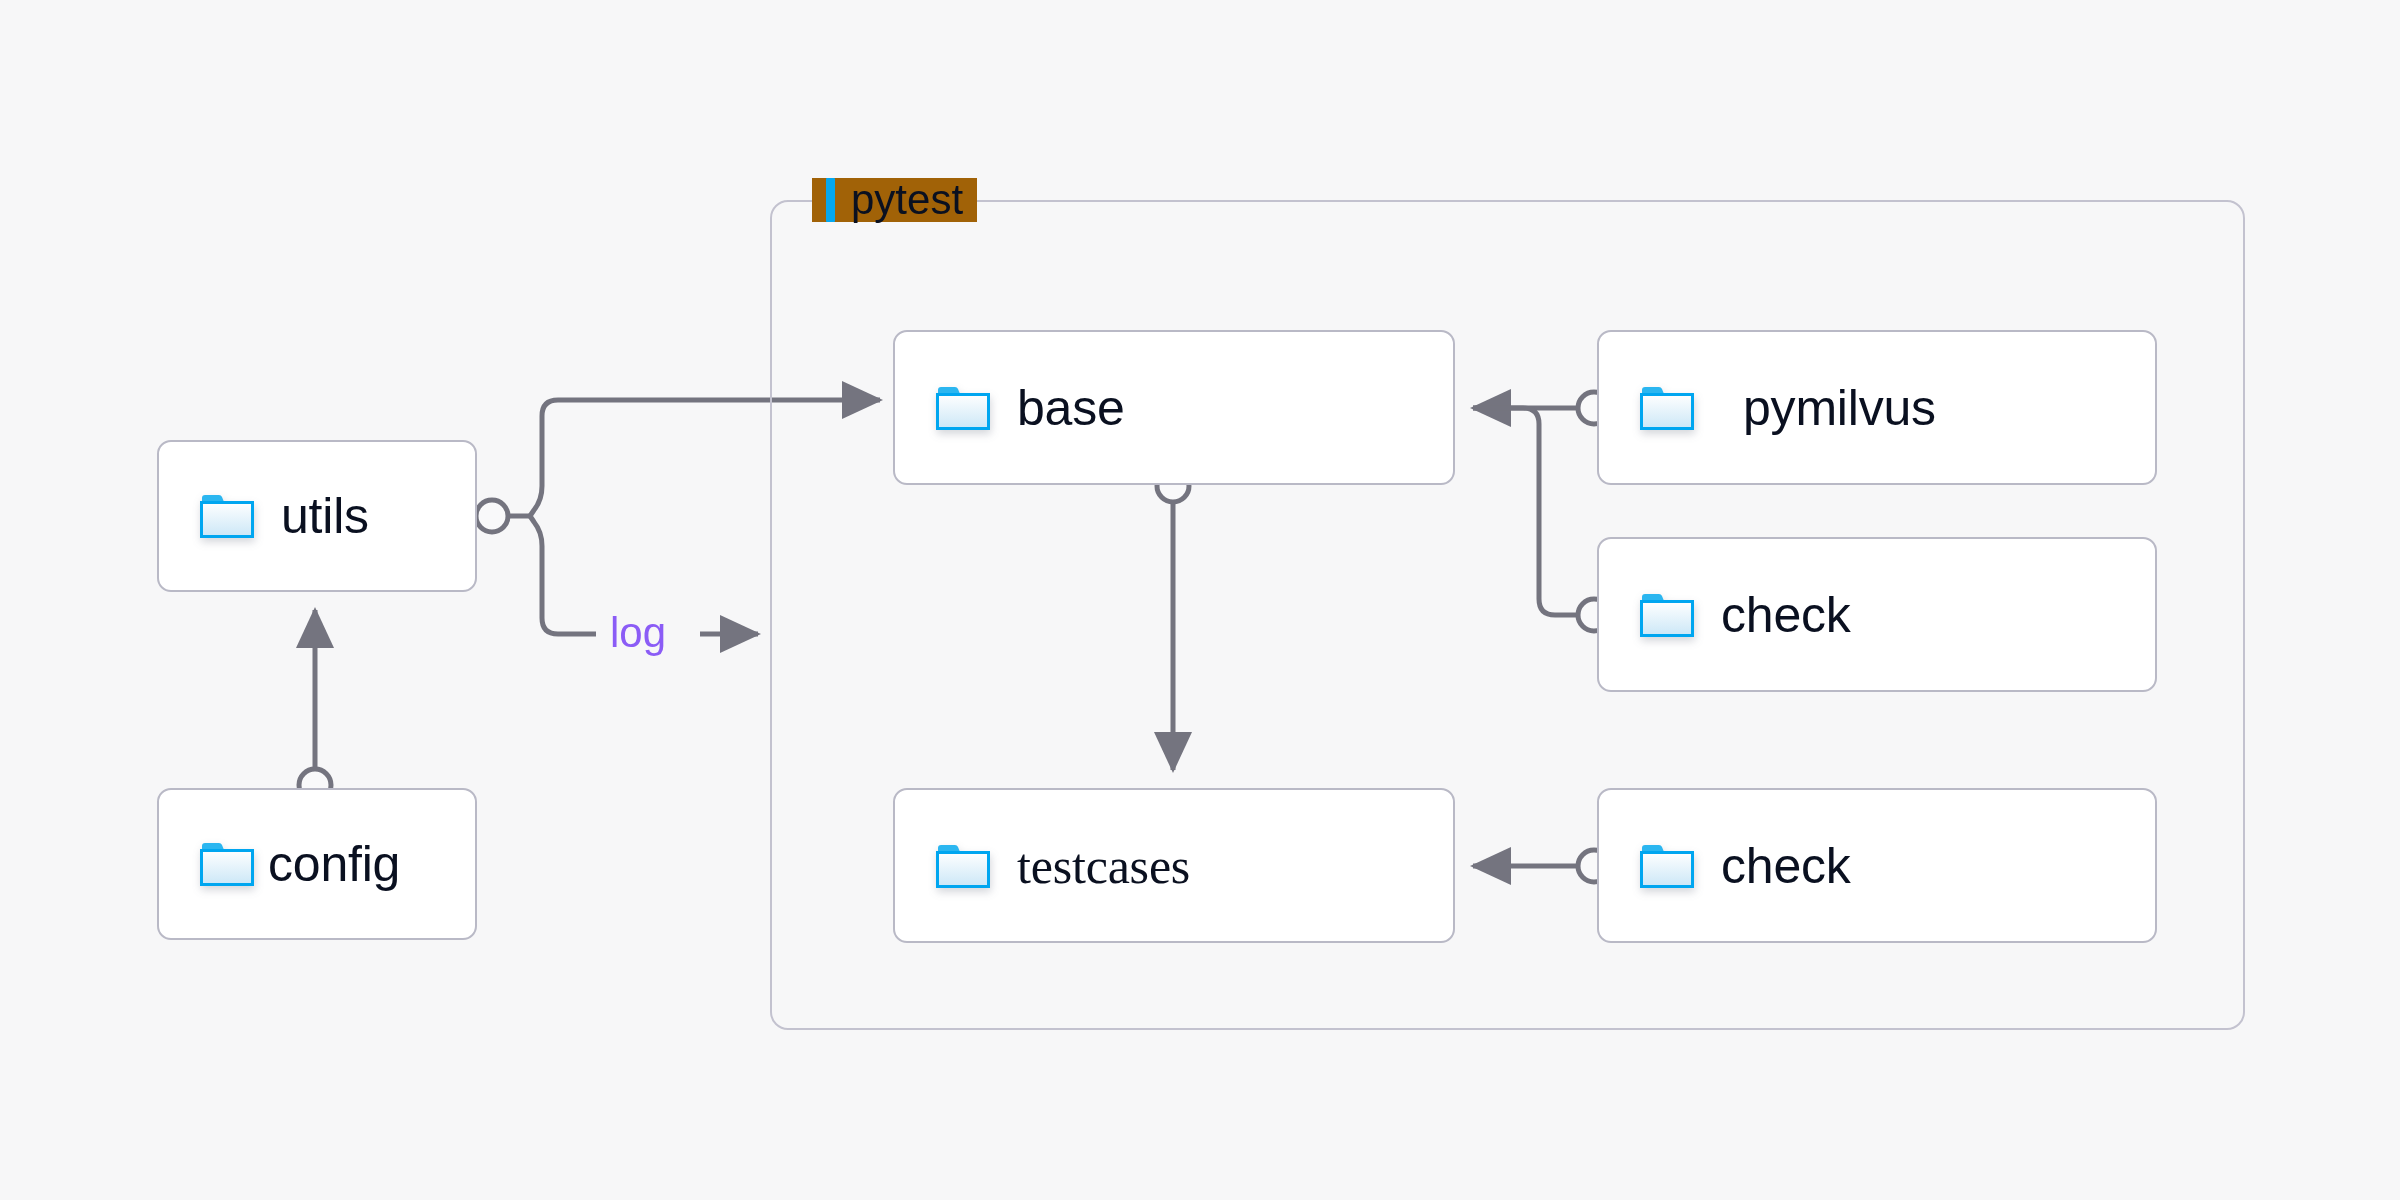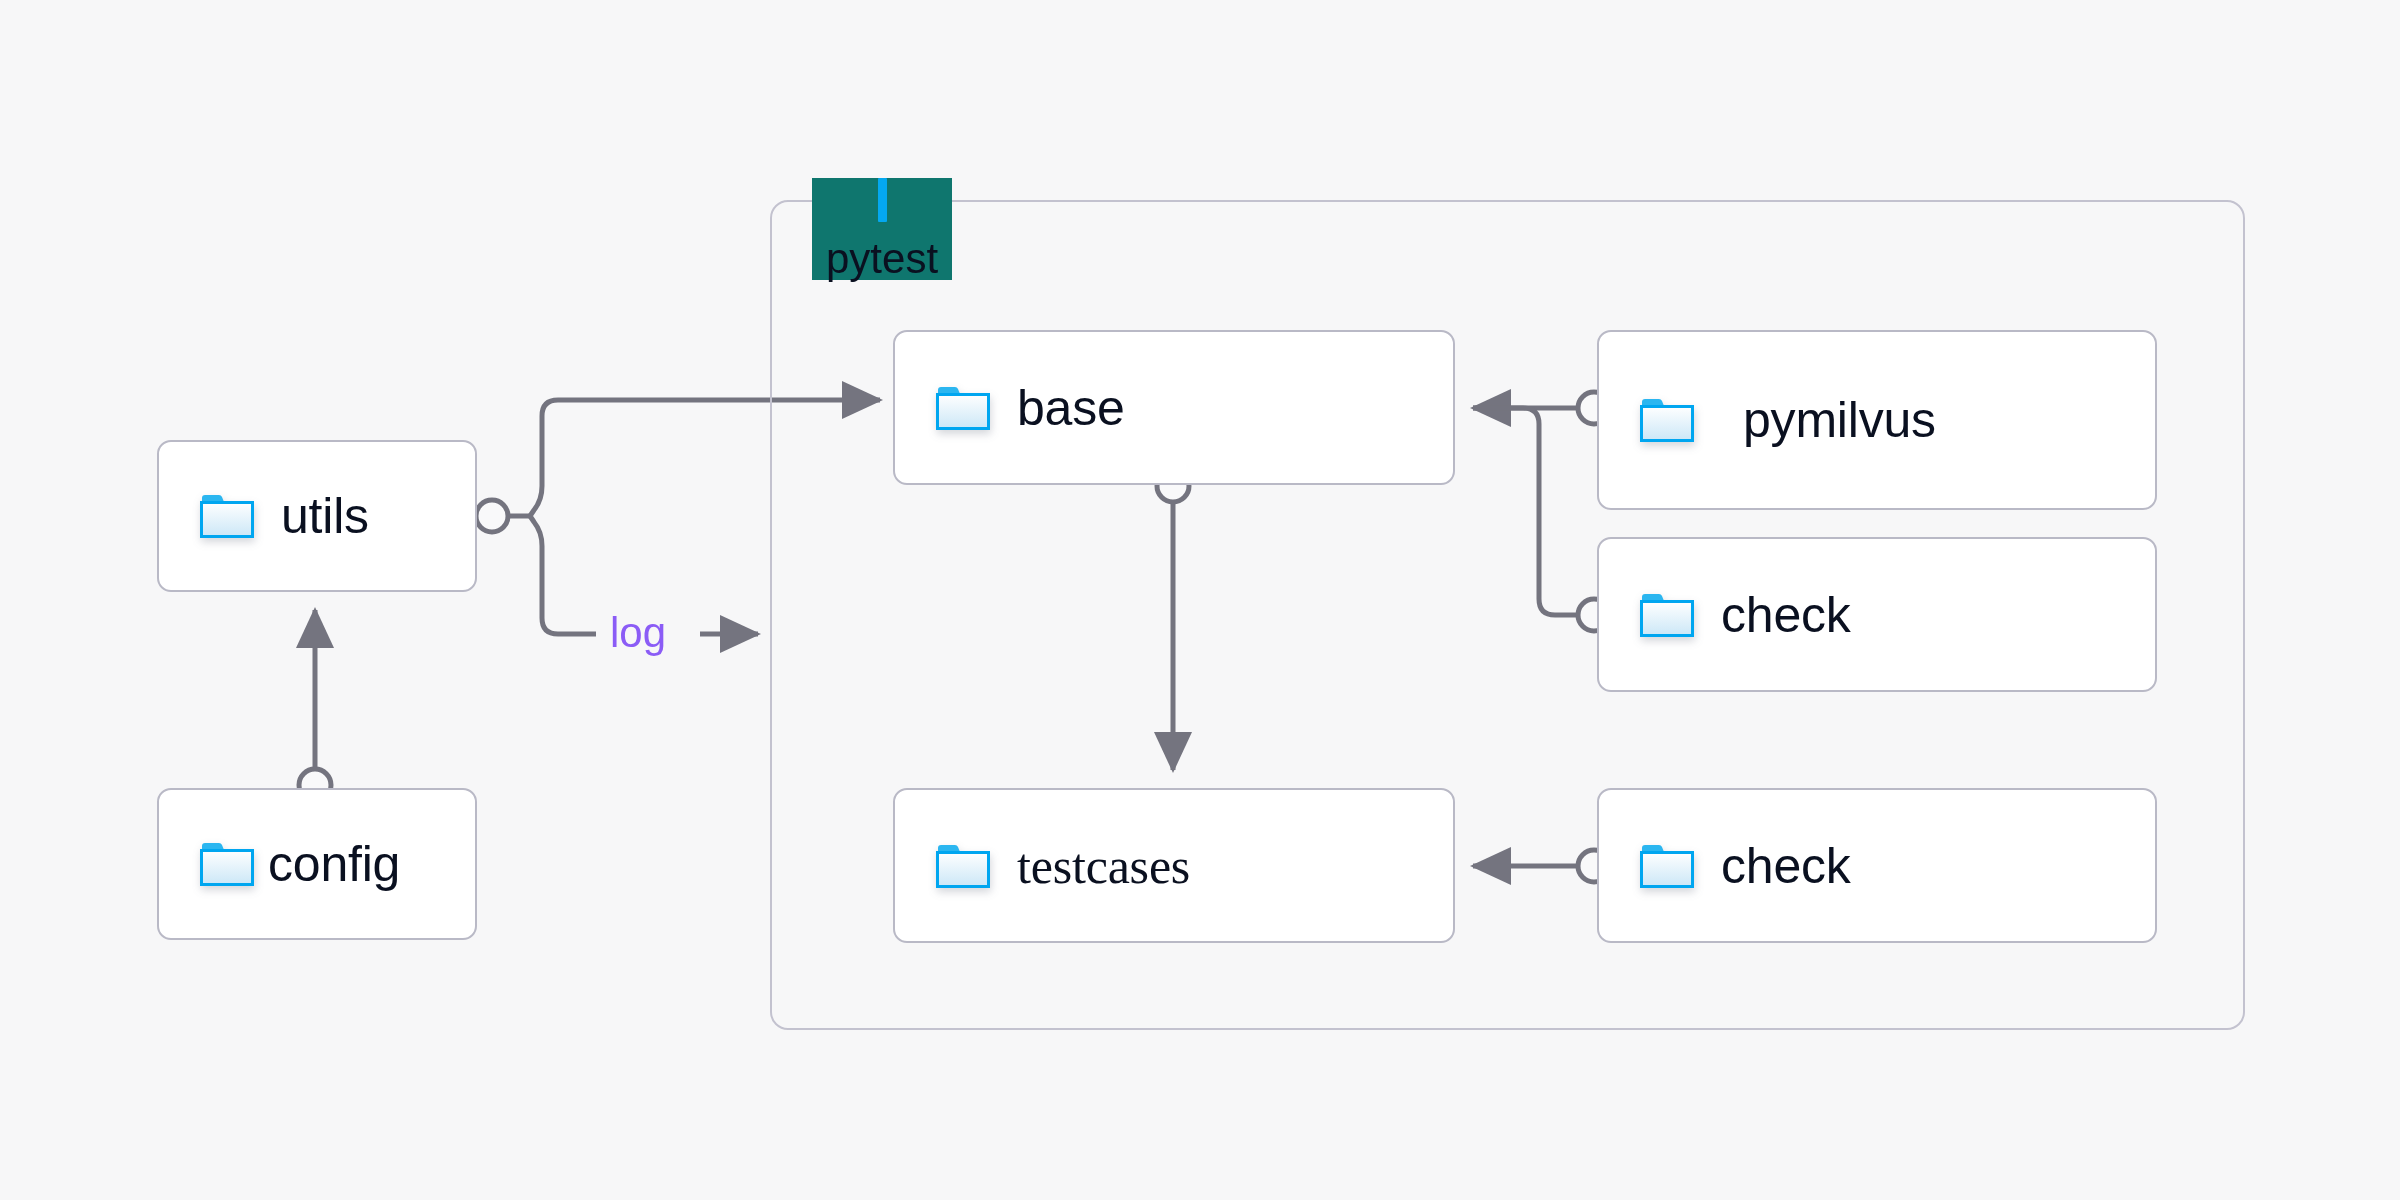--- a/index.html
+++ b/index.html
@@ -38,23 +38,22 @@
   .group-box{
     position:absolute;
     border:2px solid #C3C2CF;
     border-radius:18px;
     box-sizing:border-box;
     background:transparent;
   }
   .group-label-wrap{
     position:absolute;
     display:flex;align-items:center;gap:16px;
-    background:#0f766e;
+    background:#a16207;
     padding:0 14px;
-    flex-direction:column;
   }
   .group-accent{
     width:9px;height:44px;background:#04A8F0;border-radius:1px;
   }
   .group-label{
     font-size:42px;color:#0A1020;white-space:nowrap;line-height:1;
   }
   .edge-label{
     position:absolute;
     font-size:42px;
@@ -152,21 +151,21 @@
   <div class="node" style="left:893px;top:788px;width:562px;height:155px;font-family:Liberation Serif, serif;">
     <span class="folder">
       <svg viewBox="0 0 56 46" width="56" height="46">
         <path d="M3,9 L3,5 Q3,2 6,2 L20,2 Q22,2 23,4 L25,9 Z" fill="#2BB6F0"></path>
         <path d="M2.5,9.5 L53.5,9.5 L53.5,43.5 L2.5,43.5 Z" fill="url(#folderGrad)" stroke="#00A6F0" stroke-width="3"></path>
       </svg>
     </span>
     <span class="node-label">testcases</span>
   </div>
 
-  <div class="node" style="left:1597px;top:330px;width:560px;height:180px;gap:48px;">
+  <div class="node" style="left:1597px;top:330px;width:560px;height:155px;gap:48px;">
     <span class="folder">
       <svg viewBox="0 0 56 46" width="56" height="46">
         <path d="M3,9 L3,5 Q3,2 6,2 L20,2 Q22,2 23,4 L25,9 Z" fill="#2BB6F0"></path>
         <path d="M2.5,9.5 L53.5,9.5 L53.5,43.5 L2.5,43.5 Z" fill="url(#folderGrad)" stroke="#00A6F0" stroke-width="3"></path>
       </svg>
     </span>
     <span class="node-label">pymilvus</span>
   </div>
 
   <div class="node" style="left:1597px;top:537px;width:560px;height:155px;">

